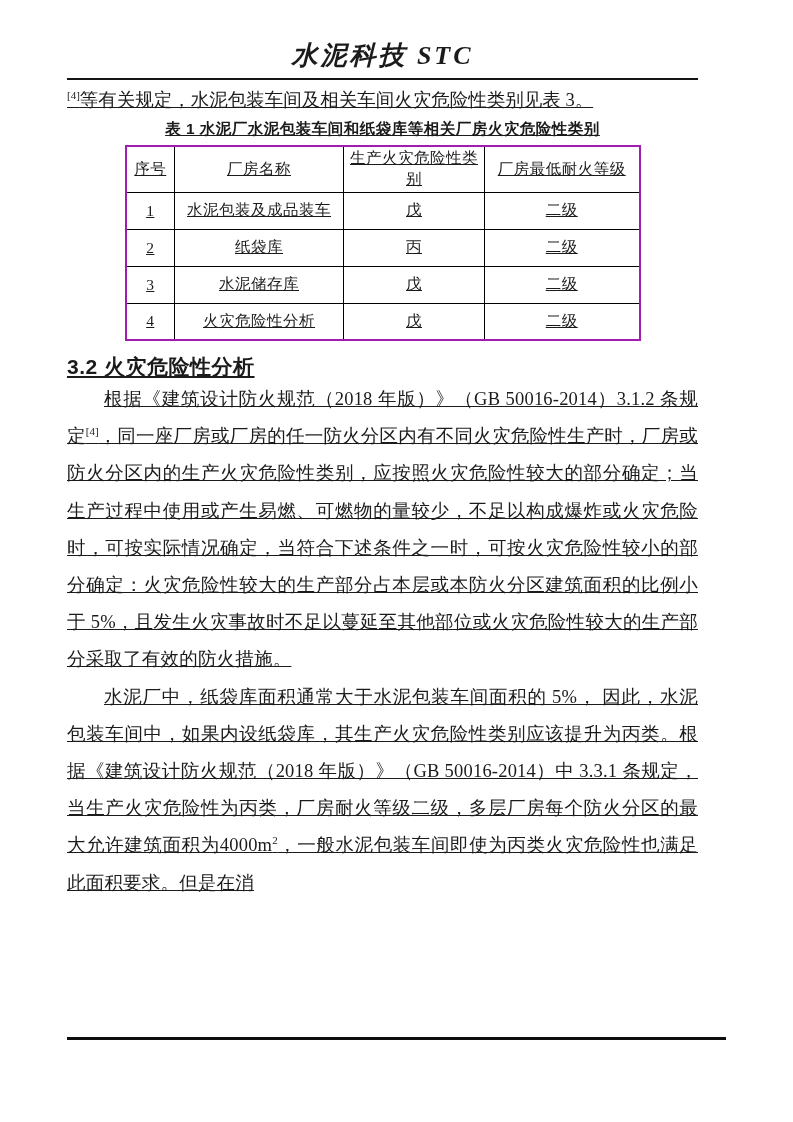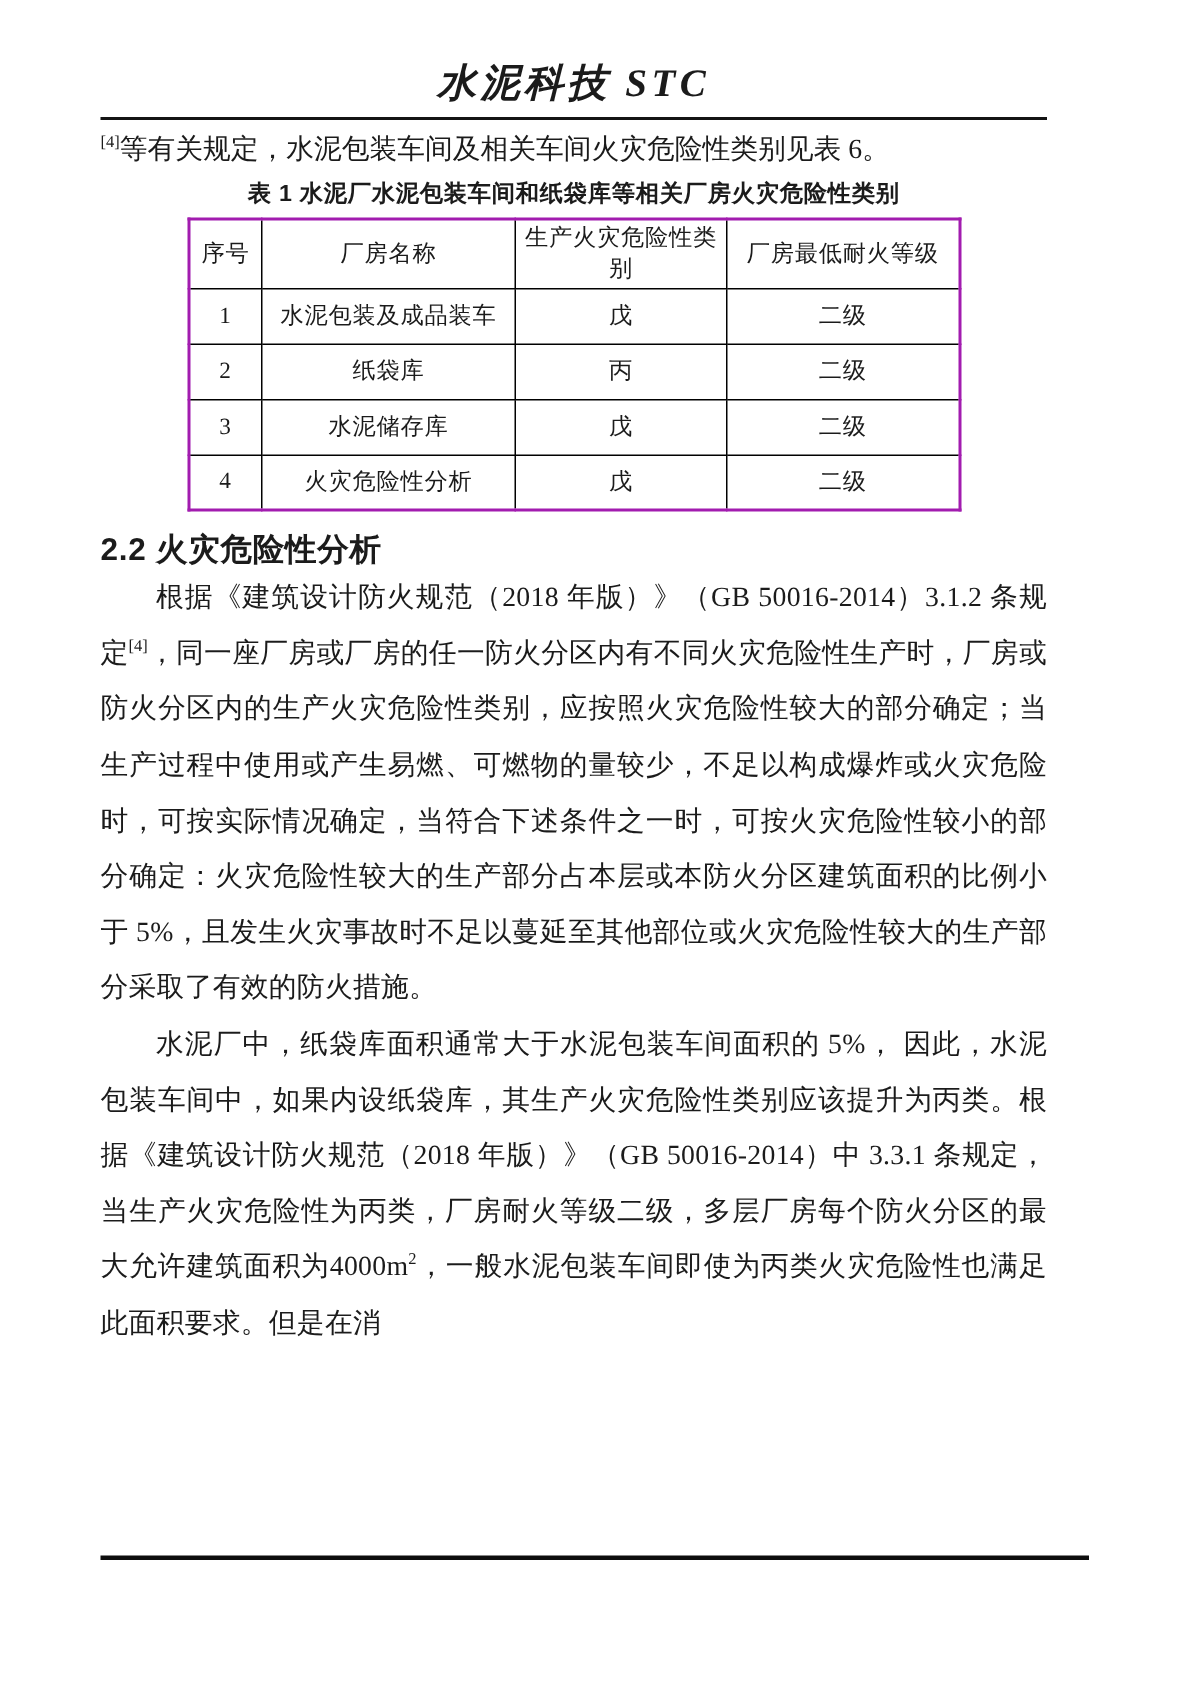--- a/index.html
+++ b/index.html
@@ -7,20 +7,21 @@
   body {
     width: 793px; height: 1122px;
     position: relative;
     overflow: hidden;
     font-family: "Liberation Serif", "DejaVu Serif", serif;
     color: #1b1b1b;
   }
   .page {
     position: absolute; inset: 0;
     padding: 38px 95px 0 67px;
+    text-decoration: underline;
   }
   
   .journal-header { text-align: center; }
   .journal-title {
     display: inline-block;
     font-size: 26px;
     font-weight: bold;
     font-style: italic;
     letter-spacing: 3px;
   }
@@ -119,21 +120,21 @@
 </head>
 <body>
 
 <div class="page">
 
   <div class="journal-header">
     <span class="journal-title">水泥科技 STC</span>
   </div>
   <div class="header-rule"></div>
 
-  <p class="intro-line"><sup class="ref">[4]</sup><span>等有关规定，水泥包装车间及相关车间火灾危险性类别见表 6。</span></p>
+  <p class="intro-line"><sup class="ref">[4]</sup><span>等有关规定，水泥包装车间及相关车间火灾危险性类别见表 3。</span></p>
 
   <div class="table-caption">表 1 水泥厂水泥包装车间和纸袋库等相关厂房火灾危险性类别</div>
 
   <table class="hazard-table">
     <colgroup>
       <col class="col-no">
         <col class="col-name">
         <col class="col-class">
         <col class="col-fire">
     </colgroup>
@@ -166,21 +167,21 @@
       </tr>
       <tr>
         <td>4</td>
         <td>火灾危险性分析</td>
         <td>戊</td>
         <td>二级</td>
       </tr>
     </tbody>
   </table>
 
-  <h2 class="section-heading">2.2 火灾危险性分析</h2>
+  <h2 class="section-heading">3.2 火灾危险性分析</h2>
 
 
   <p class="body-para"><span>根据《建筑设计防火规范（2018 年版）》（GB 50016-2014）3.1.2 条规定</span><sup class="ref">[4]</sup><span>，同一座厂房或厂房的任一防火分区内有不同火灾危险性生产时，厂房或防火分区内的生产火灾危险性类别，应按照火灾危险性较大的部分确定；当生产过程中使用或产生易燃、可燃物的量较少，不足以构成爆炸或火灾危险时，可按实际情况确定，当符合下述条件之一时，可按火灾危险性较小的部分确定：火灾危险性较大的生产部分占本层或本防火分区建筑面积的比例小于 5%，且发生火灾事故时不足以蔓延至其他部位或火灾危险性较大的生产部分采取了有效的防火措施。</span></p>
 
   <p class="body-para"><span>水泥厂中，纸袋库面积通常大于水泥包装车间面积的 5%， 因此，水泥包装车间中，如果内设纸袋库，其生产火灾危险性类别应该提升为丙类。根据《建筑设计防火规范（2018 年版）》（GB 50016-2014）中 3.3.1 条规定，当生产火灾危险性为丙类，厂房耐火等级二级，多层厂房每个防火分区的最大允许建筑面积为4000m</span><sup class="ref">2</sup><span>，一般水泥包装车间即使为丙类火灾危险性也满足此面积要求。但是在消</span></p>
 
 </div>
 
 <div class="footer">
   <div class="footer-rule"></div>

